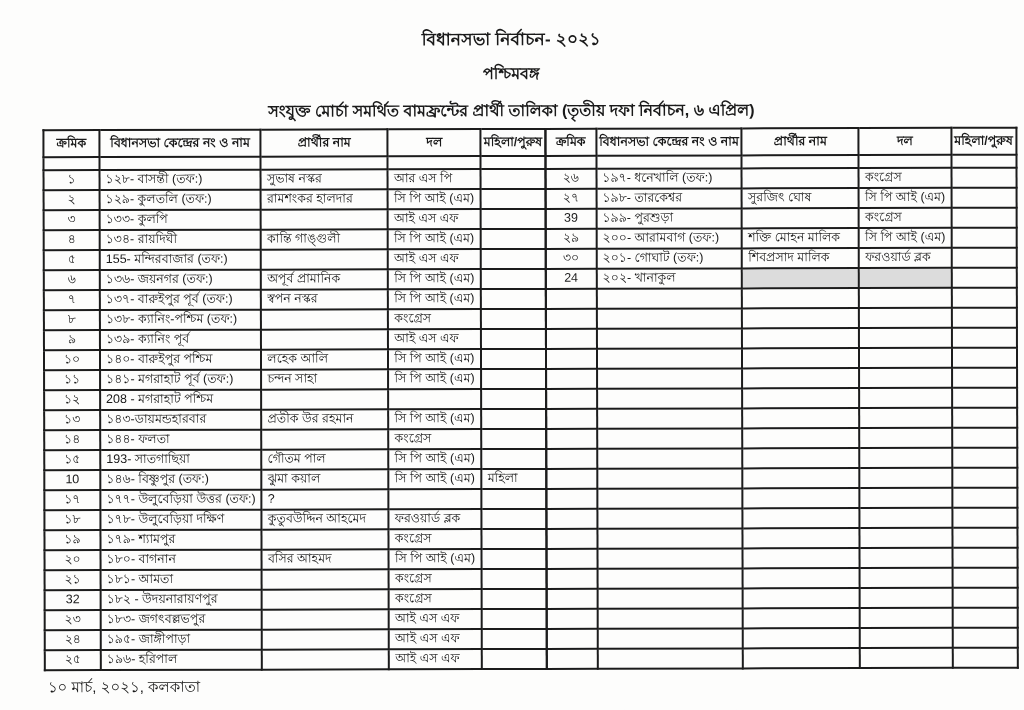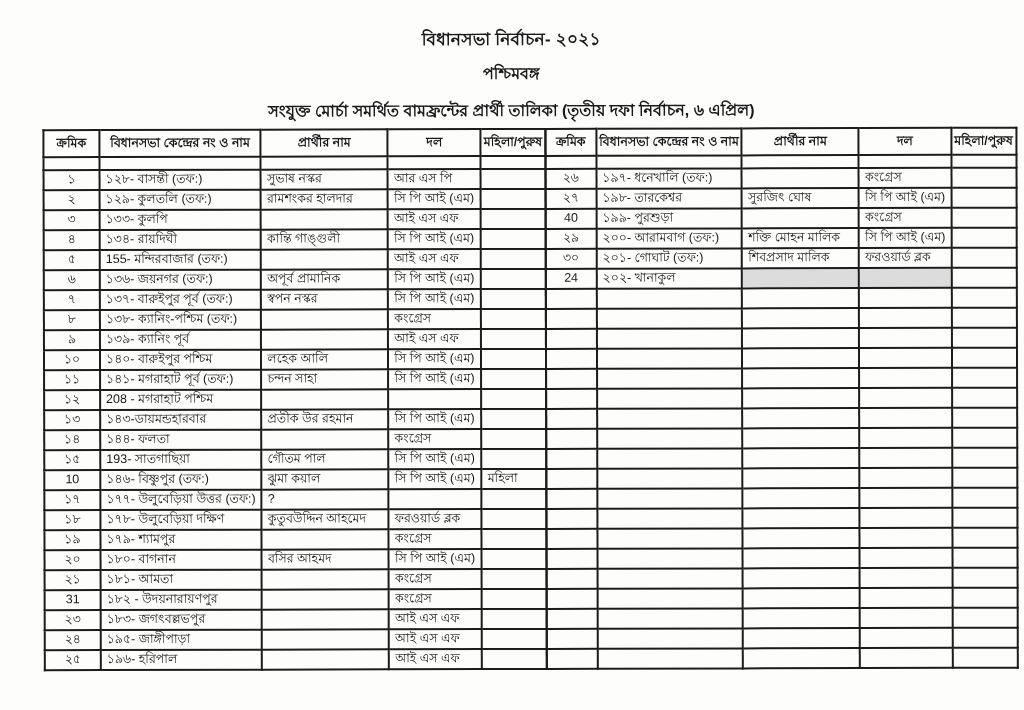--- a/index.html
+++ b/index.html
@@ -214,21 +214,21 @@
             <td class="c-gender"></td>
           </tr>
           <tr>
             <td class="c-serial">২১</td>
             <td class="c-const">১৮১- আমতা</td>
             <td class="c-cand"></td>
             <td class="c-party">কংগ্রেস</td>
             <td class="c-gender"></td>
           </tr>
           <tr>
-            <td class="c-serial">31</td>
+            <td class="c-serial">32</td>
             <td class="c-const">১৮২ - উদয়নারায়ণপুর</td>
             <td class="c-cand"></td>
             <td class="c-party">কংগ্রেস</td>
             <td class="c-gender"></td>
           </tr>
           <tr>
             <td class="c-serial">২৩</td>
             <td class="c-const">১৮৩- জগৎবল্লভপুর</td>
             <td class="c-cand"></td>
             <td class="c-party">আই এস এফ</td>
@@ -284,21 +284,21 @@
             <td class="c-gender"></td>
           </tr>
           <tr>
             <td class="c-serial">২৭</td>
             <td class="c-const">১৯৮- তারকেশ্বর</td>
             <td class="c-cand">সুরজিৎ ঘোষ</td>
             <td class="c-party">সি পি আই (এম)</td>
             <td class="c-gender"></td>
           </tr>
           <tr>
-            <td class="c-serial">40</td>
+            <td class="c-serial">39</td>
             <td class="c-const">১৯৯- পুরশুড়া</td>
             <td class="c-cand"></td>
             <td class="c-party">কংগ্রেস</td>
             <td class="c-gender"></td>
           </tr>
           <tr>
             <td class="c-serial">২৯</td>
             <td class="c-const">২০০- আরামবাগ (তফ:)</td>
             <td class="c-cand">শক্তি মোহন মালিক</td>
             <td class="c-party">সি পি আই (এম)</td>
@@ -449,14 +449,15 @@
             <td class="c-const"></td>
             <td class="c-cand"></td>
             <td class="c-party"></td>
             <td class="c-gender"></td>
           </tr>
         </tbody>
     </table>
 
   </div>
 
+  <div class="footer">১০ মার্চ, ২০২১, কলকাতা</div>
 
 </div>
 
 </body></html>

